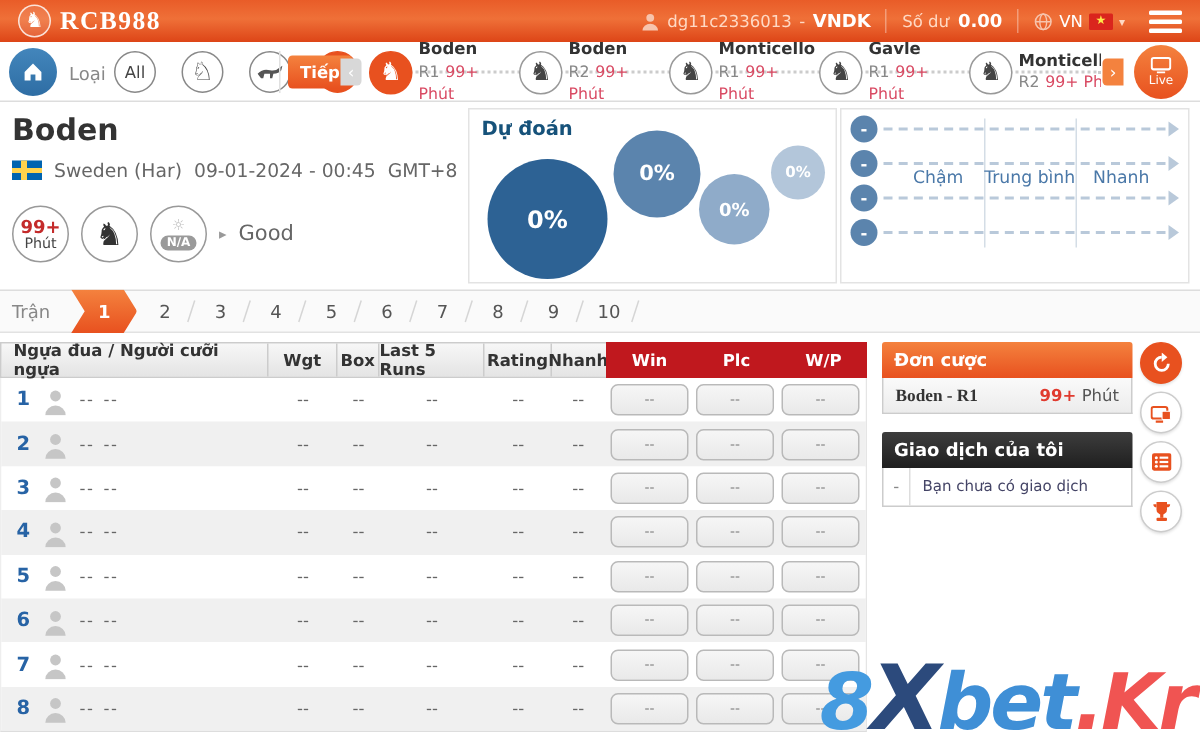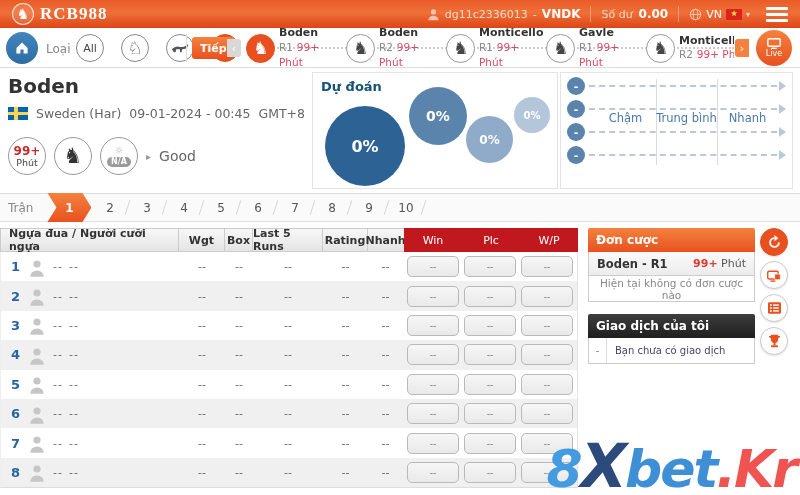--- a/index.html
+++ b/index.html
@@ -124,42 +124,42 @@
 
   .runner-table { position:absolute; left:0; top:0; width:578px; }
   .t-head { display:flex; height:24px; }
   .h-left { display:flex; background:linear-gradient(180deg,#f7f7f7,#e4e4e4); border:1px solid #ccc; border-right:none; width:404px; }
   .h-left .hc { display:flex; align-items:center; justify-content:center; font-weight:bold; font-size:11px; color:#333;
     border-right:1px solid #ccc; }
   .h-left .hc:last-child { border-right:none; }
   .hc.name-h { width:178px; justify-content:flex-start; padding-left:8px; }
   .w46{width:46px;} .w28{width:28px;} .w70{width:70px;} .w45{width:45px;} .w37{width:35px;}
   .h-bet { width:174px; background:#c0181e; color:#fff; display:flex; }
-  .h-bet span { flex:1; display:flex; align-items:center; justify-content:center; font-weight:normal; font-size:11px; }
+  .h-bet span { flex:1; display:flex; align-items:center; justify-content:center; font-weight:bold; font-size:11px; }
 
   .t-body { border-left:1px solid #eee; border-right:1px solid #e5e5e5; border-bottom:1px solid #ddd; }
   .t-row { display:flex; height:29.4px; align-items:center; background:#fff; }
   .t-body div.t-row:nth-of-type(even) { background:#f0f0f0; }
   .name-c { width:178px; display:flex; align-items:center; gap:6px; padding-left:10px; }
   .row-no { color:#2763a5; font-weight:bold; font-size:13px; width:12px; }
   .avatar { width:18px; height:20px; display:flex; align-items:flex-end; }
   .dashes { color:#666; font-size:11px; letter-spacing:1px; }
   .c { text-align:center; color:#666; font-size:11px; }
   .c.w46,.c.w28,.c.w70,.c.w45,.c.w37 { display:flex; align-items:center; justify-content:center; }
   .bet-c { width:174px; display:flex; justify-content:space-between; padding:0 4px; }
   .odds-btn { width:52px; height:21px; border:1px solid #b9b9b9; border-radius:5px;
     background:linear-gradient(180deg,#f6f6f6,#e9e9e9); color:#888; font-size:10px; cursor:pointer; }
 
   
   .betslip { position:absolute; left:588px; top:0; width:167px;text-align:center; }
   .bs-head { height:24px; background:linear-gradient(180deg,#f4823e,#e8511f); color:#fff; font-weight:bold; font-size:12px;
     display:flex; align-items:center; padding:0 8px; border-radius:2px 2px 0 0; }
   .bs-race { height:24px; background:linear-gradient(180deg,#fafafa,#ececec); border:1px solid #ccc; border-top:none;
     display:flex; align-items:center; justify-content:space-between; padding:0 8px; }
-  .bs-race b { font-size:11.5px; color:#333; }
+  .bs-race b { font-size:11.5px; color:#333;font-family:Liberation Serif, serif; }
   .bs-cd { font-size:11px; color:#555; }
   .bs-cd .red { color:#e03b2f; font-weight:bold; }
   .bs-empty { height:26px; border:1px solid #ccc; border-top:none; background:#fff; color:#888; font-size:10.5px;
     display:flex; align-items:center; padding:0 8px; }
   .tx-head { margin-top:12px; height:24px; background:linear-gradient(180deg,#3d3d3d,#1f1f1f); color:#fff; font-weight:bold;
     font-size:12px; display:flex; align-items:center; padding:0 8px; border-radius:2px 2px 0 0; }
   .tx-row { height:26px; border:1px solid #ccc; border-top:none; background:#fff; display:flex; align-items:stretch; }
   .tx-dash { width:18px; border-right:1px solid #ddd; color:#888; display:flex; align-items:center; justify-content:center; font-size:11px; }
   .tx-msg { color:#557; font-size:10px; display:flex; align-items:center; padding:0 8px; color:#446; }
 
@@ -614,21 +614,20 @@
           </div>
         </div>
     </div>
 
     <aside class="betslip">
       <div class="bs-head">Đơn cược</div>
       <div class="bs-race">
         <b>Boden - R1</b>
         <span class="bs-cd"><span class="red">99+</span> <span>Phút</span></span>
       </div>
-      <div class="bs-empty">Hiện tại không có đơn cược nào</div>
       <div class="tx-head">Giao dịch của tôi</div>
       <div class="tx-row">
         <span class="tx-dash">-</span>
         <span class="tx-msg">Bạn chưa có giao dịch</span>
       </div>
     </aside>
 
     <div class="side-icons">
       <div class="s-ico solid">
         <svg width="15" height="15" viewBox="0 0 24 24">

